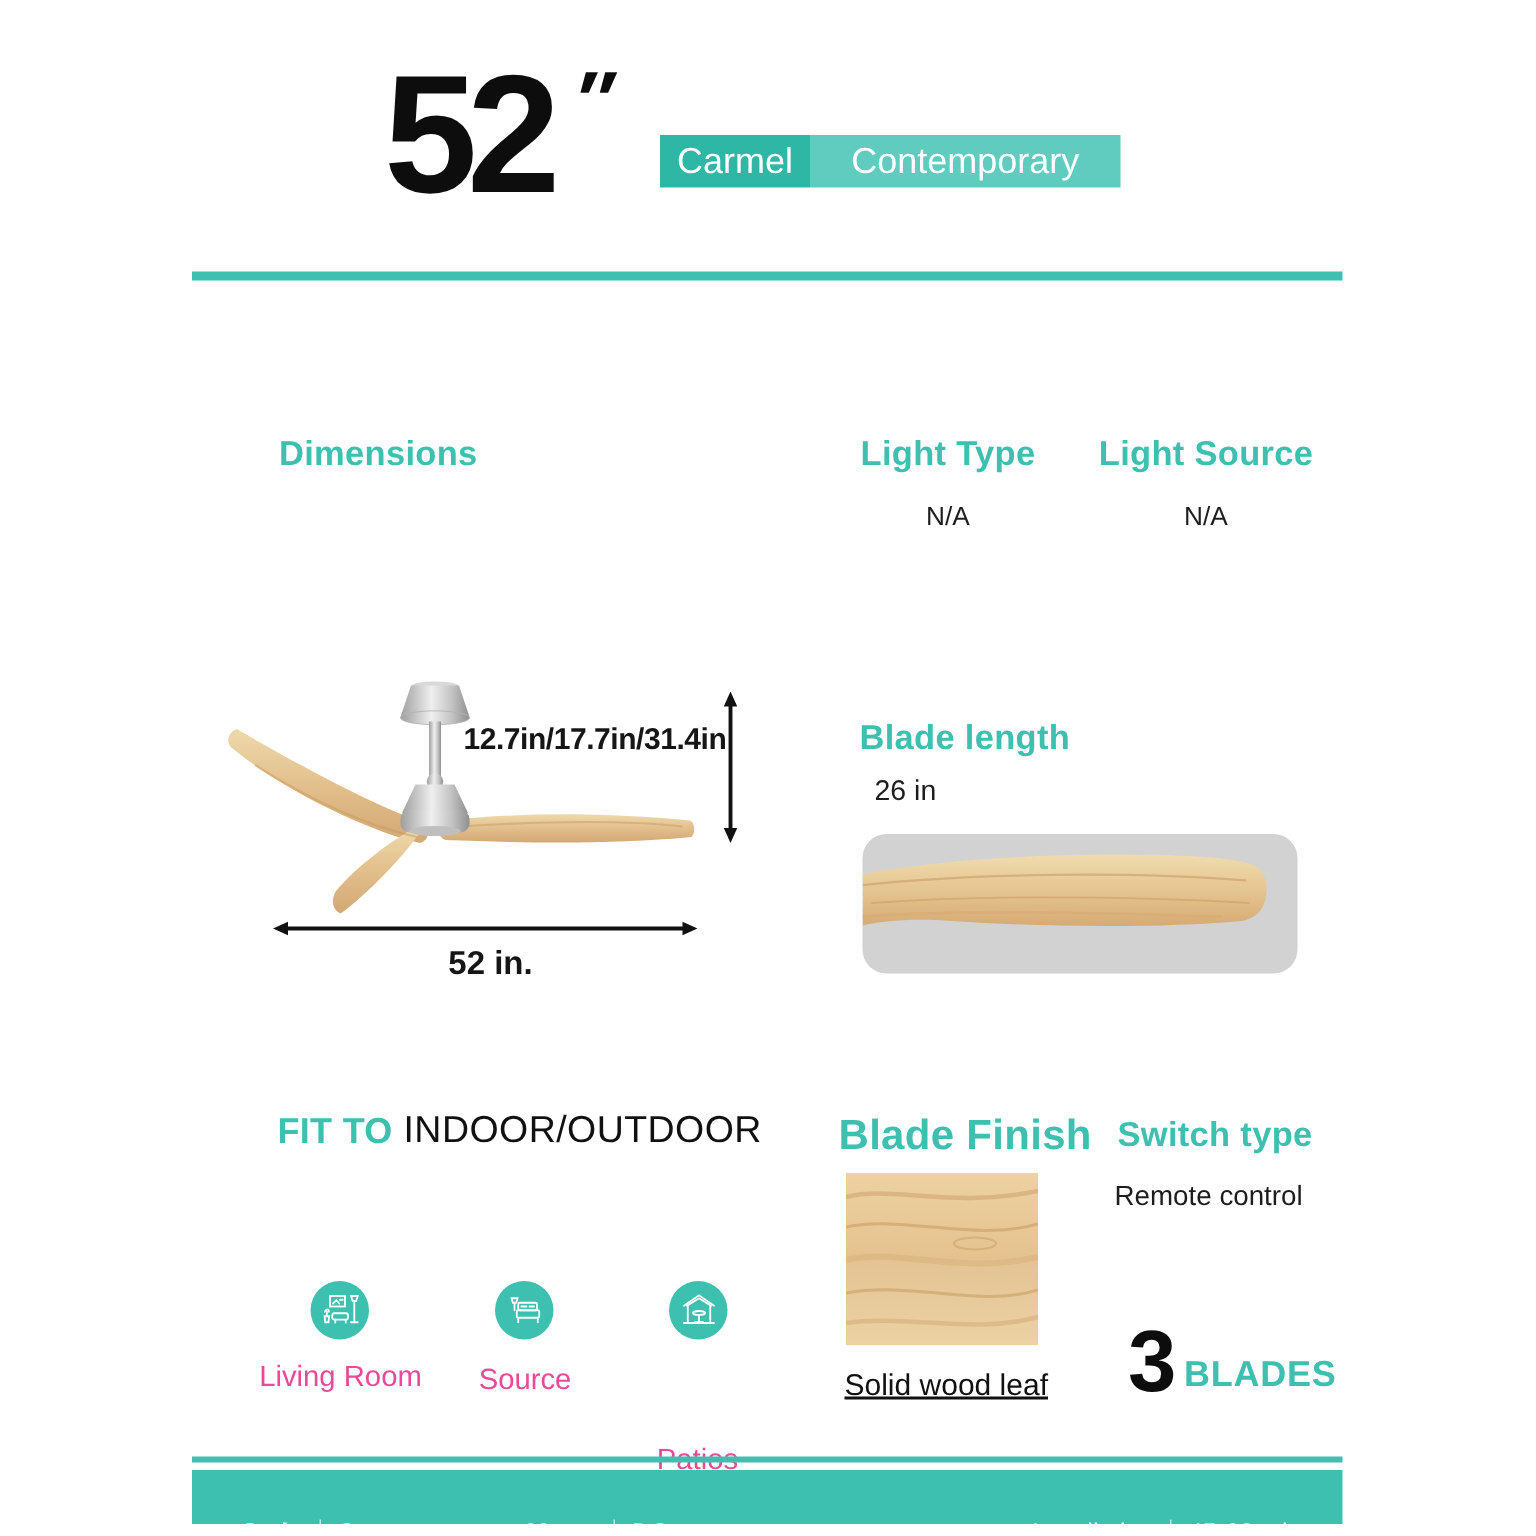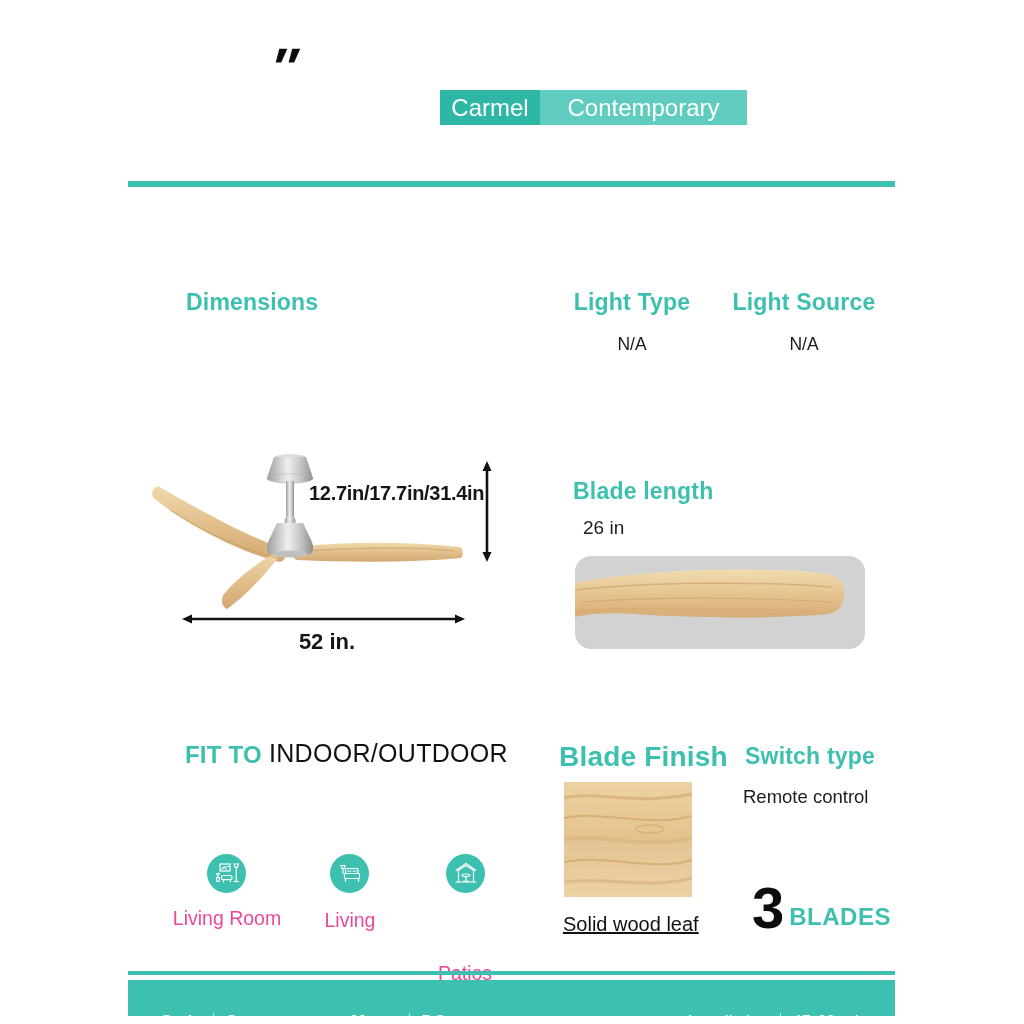--- a/index.html
+++ b/index.html
@@ -67,20 +67,21 @@
   .f-label.regular{font-weight:400;}
   .f-sep{width:1px;height:19px;background:rgba(255,255,255,0.65);margin:0 11px;}
   .fi-1{left:33px;} .fi-2{left:223px;} .fi-3{left:418px;} .fi-4{left:560px;}
 </style>
 </head>
 <body>
 
 <div class="page">
 
   <div class="abs size-block">
+    <span class="size-num">52</span>
     <span class="size-unit">″</span>
   </div>
   <div class="abs badge">
     <span class="badge-left">Carmel</span>
     <span class="badge-right">Contemporary</span>
   </div>
   <div class="abs divider top-divider"></div>
 
   <div class="abs h-teal dimensions-label">Dimensions</div>
   <div class="abs light-type center">
@@ -199,21 +200,21 @@
       <path d="M6,10.5 L14,5.5 L22,10.5"></path>
       <line x1="6.5" y1="10.5" x2="6.5" y2="22"></line>
       <line x1="21.5" y1="10.5" x2="21.5" y2="22"></line>
       <ellipse cx="14" cy="15.3" rx="4" ry="1.3"></ellipse>
       <line x1="14" y1="16.6" x2="14" y2="21"></line>
       <path d="M11.5,21.3 h5"></path>
       <line x1="4" y1="22" x2="24" y2="22"></line>
     </svg>
   </div>
   <div class="abs room-label" style="left:162px;top:907px;">Living Room</div>
-  <div class="abs room-label" style="left:285px;top:909px;">Living</div>
+  <div class="abs room-label" style="left:285px;top:909px;">Source</div>
   <div class="abs room-label" style="left:400px;top:962px;">Patios</div>
 
   <div class="abs h-teal blade-finish-label">Blade Finish</div>
   <div class="abs finish-swatch">
     <svg width="128" height="115" viewBox="0 0 128 115">
       <defs>
         <linearGradient id="woodS" x1="0" y1="0" x2="0" y2="1">
           <stop offset="0" stop-color="#edd2a2"></stop>
             <stop offset="0.5" stop-color="#e4c28e"></stop>
           <stop offset="0.5" stop-color="#e3c393"></stop>

